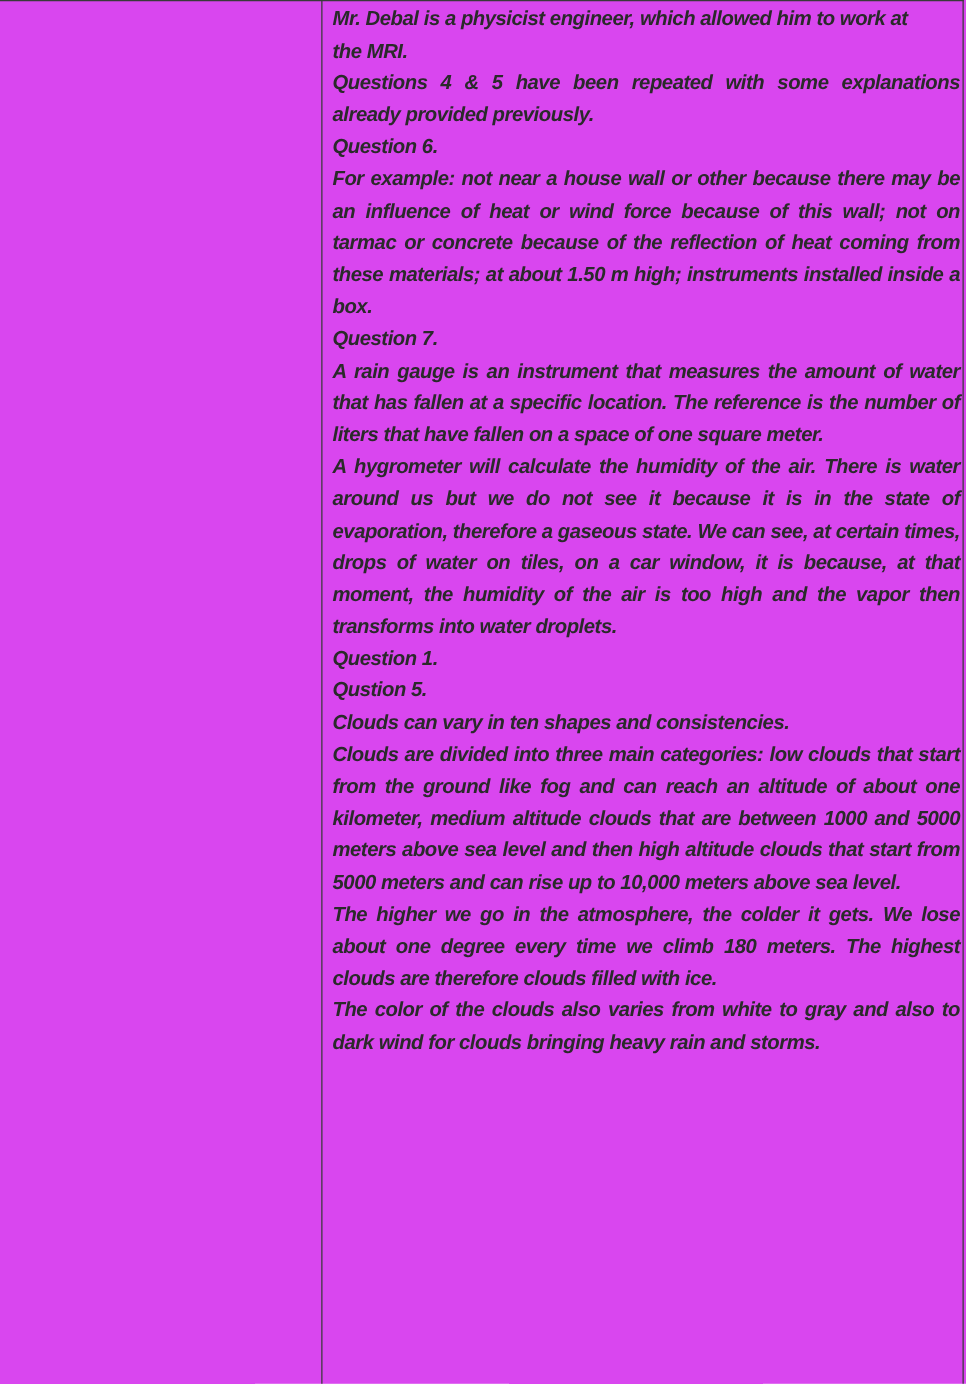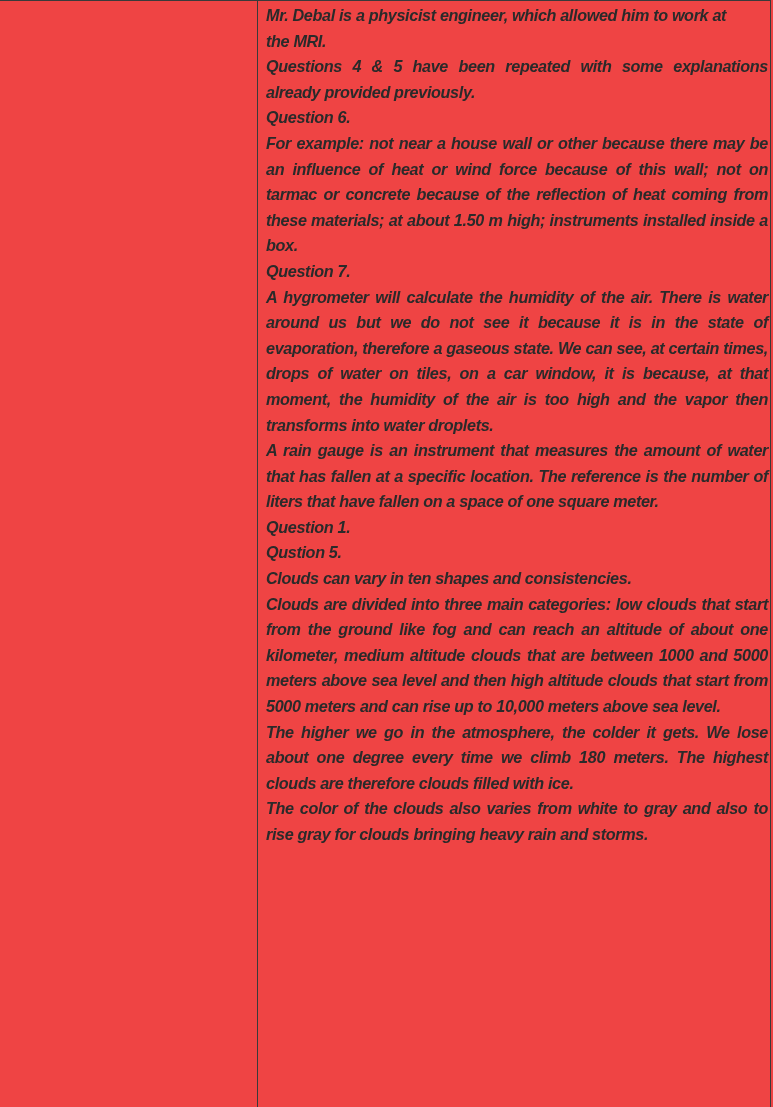--- a/index.html
+++ b/index.html
@@ -12,21 +12,21 @@
       height: 1107px;
       position: relative;
       overflow: hidden;
     }
     .page {
       position: absolute;
       left: 0;
       top: 0;
       width: 773px;
       height: 1107px;
-      background: #ef4444;
+      background: #d946ef;
     }
     .table-top-border {
       position: absolute;
       left: 0;
       top: 0;
       width: 771px;
       height: 1px;
       background: #3a3a3a;
     }
     .left-cell {
@@ -84,22 +84,22 @@
   <div class="left-cell"></div>
   <div class="divider"></div>
   <div class="right-border"></div>
 
   <div class="right-cell">
     <p class="para nojust" style="width:470px">Mr. Debal is a physicist engineer, which allowed him to work at the MRI.</p>
     <p class="para">Questions 4 &amp; 5 have been repeated with some explanations already provided previously.</p>
     <p class="heading">Question 6.</p>
     <p class="para">For example: not near a house wall or other because there may be an influence of heat or wind force because of this wall; not on tarmac or concrete because of the reflection of heat coming from these materials; at about 1.50 m high; instruments installed inside a box.</p>
     <p class="heading">Question 7.</p>
+    <p class="para">A rain gauge is an instrument that measures the amount of water that has fallen at a specific location. The reference is the number of liters that have fallen on a space of one square meter.</p>
     <p class="para">A hygrometer will calculate the humidity of the air. There is water around us but we do not see it because it is in the state of evaporation, therefore a gaseous state. We can see, at certain times, drops of water on tiles, on a car window, it is because, at that moment, the humidity of the air is too high and the vapor then transforms into water droplets.</p>
-    <p class="para">A rain gauge is an instrument that measures the amount of water that has fallen at a specific location. The reference is the number of liters that have fallen on a space of one square meter.</p>
     <p class="heading">Question 1.</p>
     <p class="heading">Qustion 5.</p>
     <p class="para">Clouds can vary in ten shapes and consistencies.</p>
     <p class="para">Clouds are divided into three main categories: low clouds that start from the ground like fog and can reach an altitude of about one kilometer, medium altitude clouds that are between 1000 and 5000 meters above sea level and then high altitude clouds that start from 5000 meters and can rise up to 10,000 meters above sea level.</p>
     <p class="para">The higher we go in the atmosphere, the colder it gets. We lose about one degree every time we climb 180 meters. The highest clouds are therefore clouds filled with ice.</p>
-    <p class="para">The color of the clouds also varies from white to gray and also to rise gray for clouds bringing heavy rain and storms.</p>
+    <p class="para">The color of the clouds also varies from white to gray and also to dark wind for clouds bringing heavy rain and storms.</p>
   </div>
 </div>
 
 </body></html>

